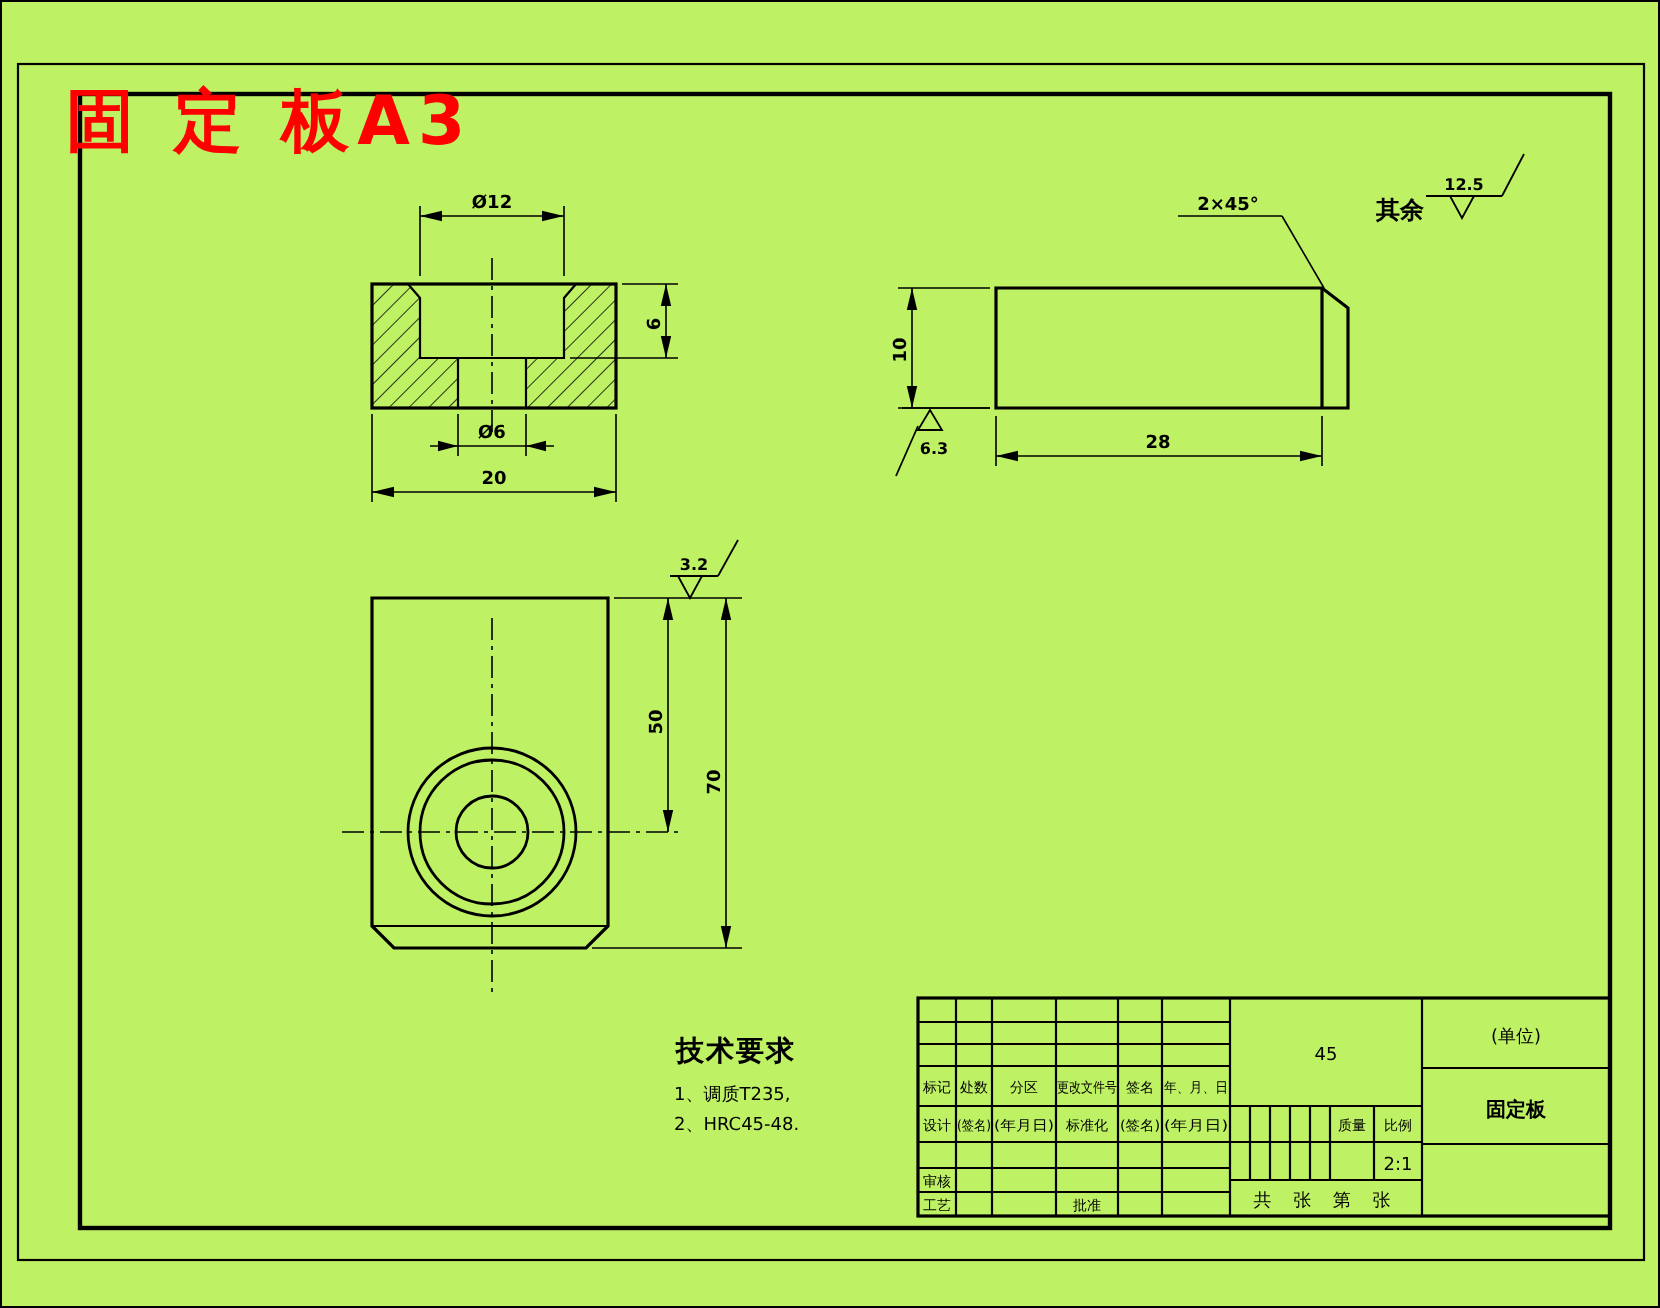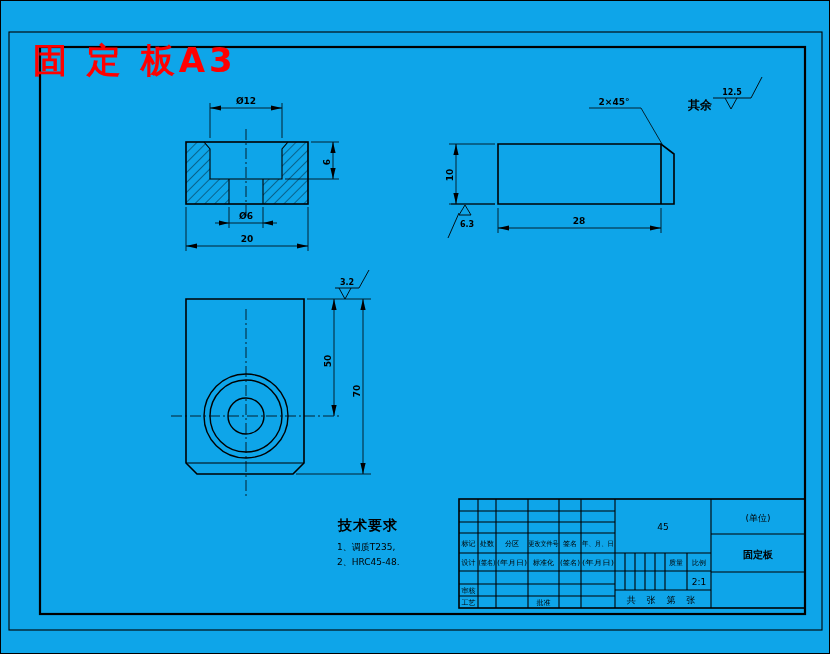--- a/index.html
+++ b/index.html
@@ -1,16 +1,16 @@
 <!DOCTYPE html>
 <html><head>
 <meta charset="utf-8">
 <style>
   html,body{margin:0;padding:0;background:#fff;}
-  .canvas{position:relative;width:830px;height:654px;background:#0ea5e9;border:1px solid #000;box-sizing:border-box;overflow:hidden;font-family:"DejaVu Sans",sans-serif;}
+  .canvas{position:relative;width:830px;height:654px;background:#bef264;border:1px solid #000;box-sizing:border-box;overflow:hidden;font-family:"DejaVu Sans",sans-serif;}
   svg{display:block;}
   
   .ln16{stroke:#000;stroke-width:1.6;fill:none}
   .ln14{stroke:#000;stroke-width:1.4;fill:none}
   .ln12{stroke:#000;stroke-width:1.1;fill:none}
   .ln2{stroke:#000;stroke-width:2.2;fill:none}
   .xl{stroke:#000;stroke-width:0.8;fill:none}   
   .dl{stroke:#000;stroke-width:0.8;fill:none}   
   .sym{stroke:#000;stroke-width:0.9;fill:none}  
   .cl{stroke:#000;stroke-width:0.8;fill:none;stroke-dasharray:11 3 2 3} 

